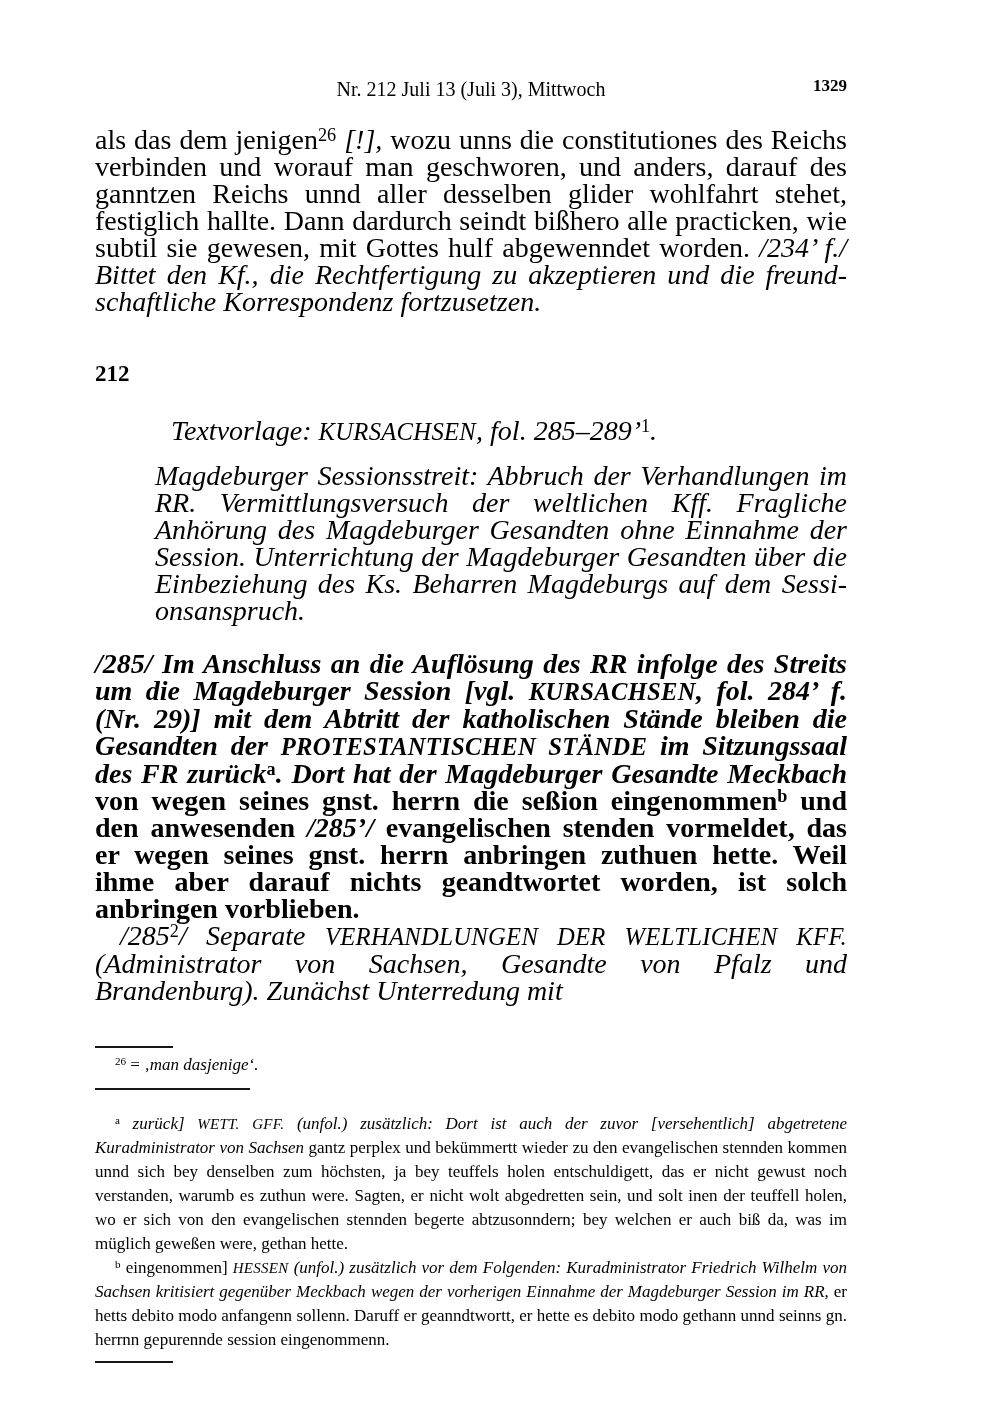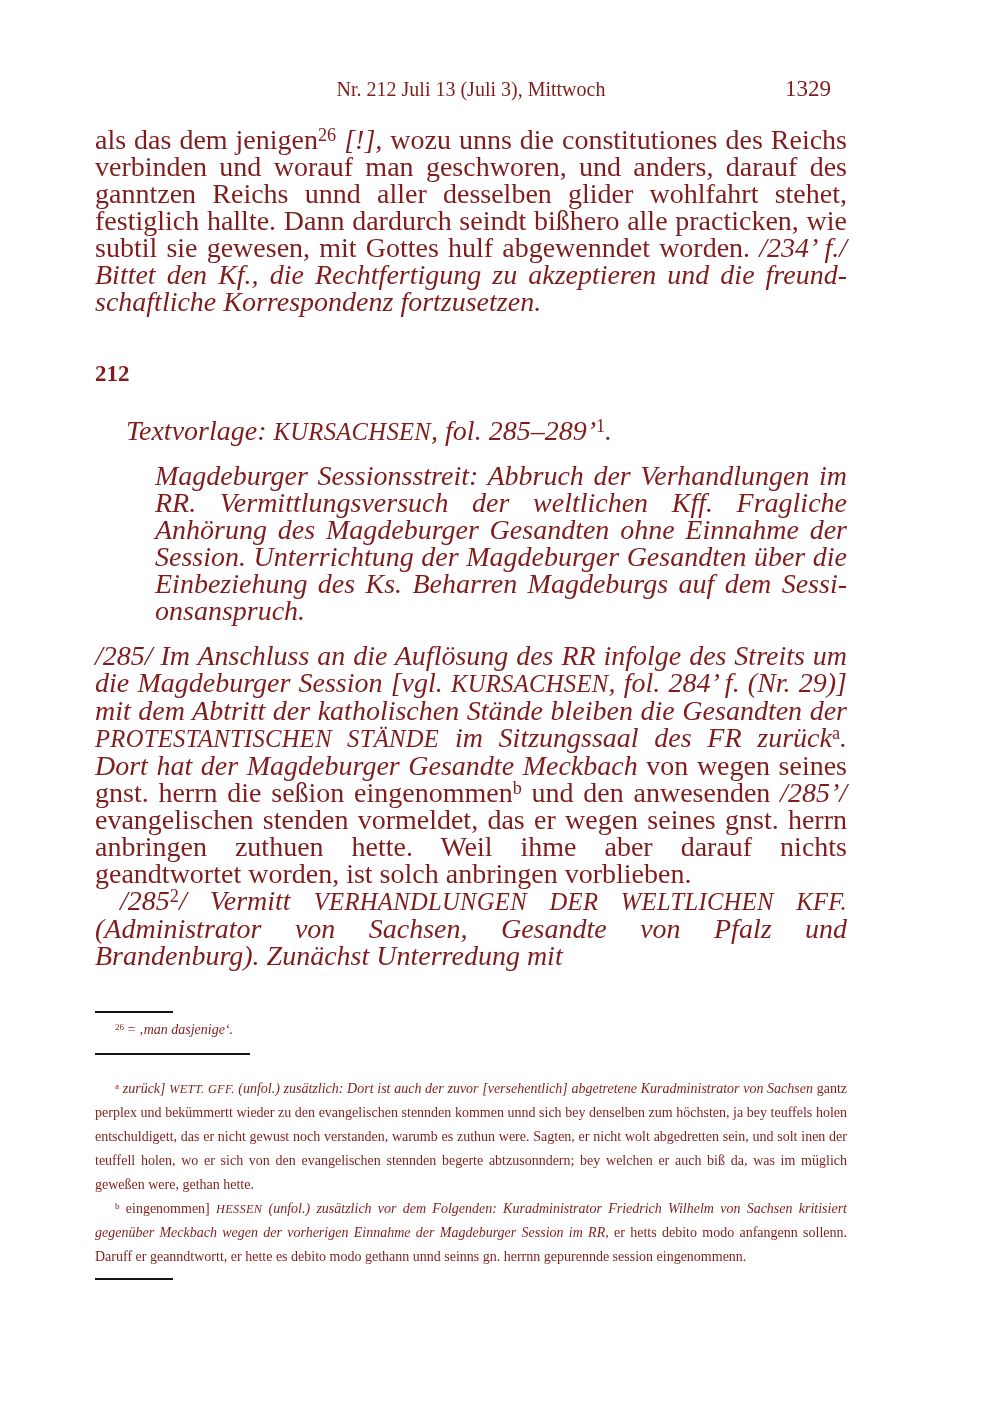--- a/index.html
+++ b/index.html
@@ -1,21 +1,21 @@
 <!DOCTYPE html>
 <html><head>
 <meta charset="utf-8">
 <style>
   html, body { margin: 0; padding: 0; background: #e8e8e8; }
   .page {
     position: relative;
     width: 1004px;
     height: 1418px;
     background: #ffffff;
-    color: #7f1d1d;
+    color: #000000;
     font-family: "Liberation Serif", "DejaVu Serif", serif;
     overflow: hidden;
   }
   .content {
     position: absolute;
     left: 95px;
     top: 0;
     width: 752px;
   }
   .running-header {
@@ -24,60 +24,61 @@
     height: 28px;
     font-size: 20px;
   }
   .running-title {
     position: absolute;
     left: 0; right: 0;
     text-align: center;
   }
   .page-number {
     position: absolute;
-    right: 16px;
+    right: 0;
     top: -2px;
-    font-size: 23px;
+    font-size: 17px;
+    font-weight: bold;
   }
   .par {
     font-size: 28px;
     line-height: 27px;
     text-align: justify;
   }
   .intro { margin-top: 20px; }
   .section-heading {
     margin-top: 46px;
     display: flex;
     font-weight: bold;
     font-size: 23px;
     line-height: 26px;
   }
   .section-number { width: 60px; flex: 0 0 60px; }
   .textvorlage {
     margin-top: 30px;
-    margin-left: 31px;
+    margin-left: 76px;
     text-align: left;
   }
   .summary {
     margin-top: 17px;
     margin-left: 60px;
   }
-  .main1 { margin-top: 18px; }
+  .main1 { margin-top: 26px; font-weight: bold; }
   .main2 { text-indent: 25px; }
   .fn-rule {
     height: 0;
     border-top: 2px solid #161616;
   }
   .rule-short { width: 78px; }
   .rule-long  { width: 155px; }
   .rule-1 { margin-top: 42px; }
   .rule-2 { margin-top: 11px; }
   .rule-3 { margin-top: 9px; }
   .fn {
-    font-size: 14px;
+    font-size: 17px;
     line-height: 24px;
     text-align: justify;
     text-indent: 20px;
   }
   .fn26 { margin-top: 5px; }
   .note-a { margin-top: 22px; }
   .fn1 { margin-top: 5px; }
   
   .seg-r  { font-style: normal; }
   .seg-i  { font-style: italic; }
@@ -105,21 +106,21 @@
     <div class="section-heading">
       <span class="section-number">212</span>
     </div>
 
     <div class="par textvorlage"><span class="seg-i">Textvorlage: </span><span class="seg-ci">KURSACHSEN</span><span class="seg-i">, fol. 285–289’</span><span class="seg-sup">1</span><span class="seg-i">.</span></div>
 
     <div class="par summary"><span class="seg-i">Magdeburger Sessionsstreit: Abbruch der Verhandlungen im RR. Vermitt­lungsversuch der weltlichen Kff. Fragliche Anhörung des Magdeburger Ge­sandten ohne Einnahme der Session. Unterrichtung der Magdeburger Ge­sandten über die Einbeziehung des Ks. Beharren Magdeburgs auf dem Sessi­onsanspruch.</span></div>
 
     <div class="par main1"><span class="seg-i">/285/ Im Anschluss an die Auflösung des RR infolge des Streits um die Magdeburger Session [vgl. </span><span class="seg-ci">KURSACHSEN</span><span class="seg-i">, fol. 284’ f. (Nr. 29)] mit dem Abtritt der katholischen Stände bleiben die Gesandten der </span><span class="seg-ci">PROTESTANTISCHEN STÄNDE</span><span class="seg-i"> im Sitzungs­saal des FR zurück</span><span class="seg-sup">a</span><span class="seg-i">. Dort hat der Magdeburger Gesandte Meckbach</span><span class="seg-r"> von wegen seines gnst. herrn die seßion eingenommen</span><span class="seg-sup">b</span><span class="seg-r"> und den anwesenden </span><span class="seg-i">/285’/</span><span class="seg-r"> evan­gelischen stenden vormeldet, das er wegen seines gnst. herrn anbringen zuthuen hette. Weil ihme aber darauf nichts geandtwortet worden, ist solch anbringen vorblieben.</span></div>
 
-    <div class="par main2"><span class="seg-i">/285</span><span class="seg-sup">2</span><span class="seg-i">/ Vermitt </span><span class="seg-ci">VERHANDLUNGEN DER WELTLICHEN KFF.</span><span class="seg-i"> (Administrator von Sachsen, Gesandte von Pfalz und Brandenburg). Zunächst Unterredung mit</span></div>
+    <div class="par main2"><span class="seg-i">/285</span><span class="seg-sup">2</span><span class="seg-i">/ Separate </span><span class="seg-ci">VERHANDLUNGEN DER WELTLICHEN KFF.</span><span class="seg-i"> (Administrator von Sachsen, Gesandte von Pfalz und Brandenburg). Zunächst Unterredung mit</span></div>
 
     <div class="fn-rule rule-short rule-1"></div>
 
     <div class="fn fn26"><span class="seg-sup">26</span><span class="seg-r"> = </span><span class="seg-i">‚man dasjenige‘.</span></div>
 
     <div class="fn-rule rule-long rule-2"></div>
 
     <div class="fn note-a"><span class="seg-sup">a</span><span class="seg-i"> zurück] </span><span class="seg-ci">WETT. GFF.</span><span class="seg-i"> (unfol.) zusätzlich: Dort ist auch der zuvor [versehentlich] abgetretene Kuradministrator von Sachsen </span><span class="seg-r">gantz perplex und bekümmertt wieder zu den evangelischen stennden kommen unnd sich bey denselben zum höchsten, ja bey teuffels holen entschuldigett, das er nicht gewust noch verstanden, warumb es zuthun were. Sagten, er nicht wolt abgedretten sein, und solt inen der teuffell holen, wo er sich von den evangelischen stennden begerte abtzusonndern; bey welchen er auch biß da, was im müglich geweßen were, gethan hette.</span></div>
 
     <div class="fn"><span class="seg-sup">b</span><span class="seg-r"> eingenommen] </span><span class="seg-ci">HESSEN</span><span class="seg-i"> (unfol.) zusätzlich vor dem Folgenden: Kuradministrator Friedrich Wilhelm von Sachsen kritisiert gegenüber Meckbach wegen der vorherigen Einnahme der Magdebur­ger Session im RR, </span><span class="seg-r">er hetts debito modo anfangenn sollenn. Daruff er geanndtwortt, er hette es debito modo gethann unnd seinns gn. herrnn gepurennde session eingenommenn.</span></div>

